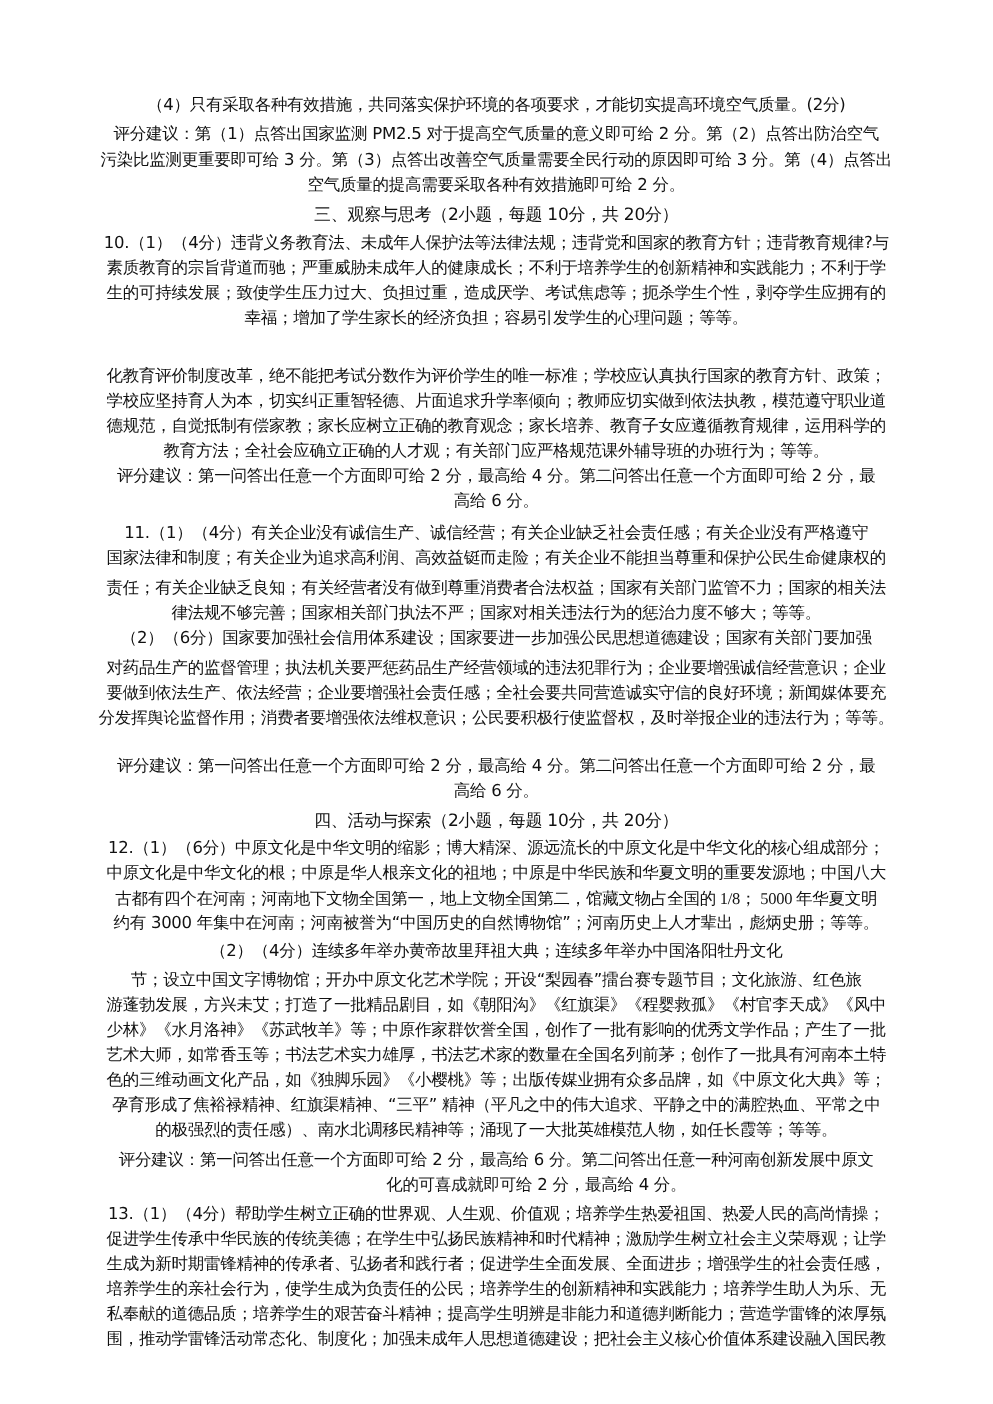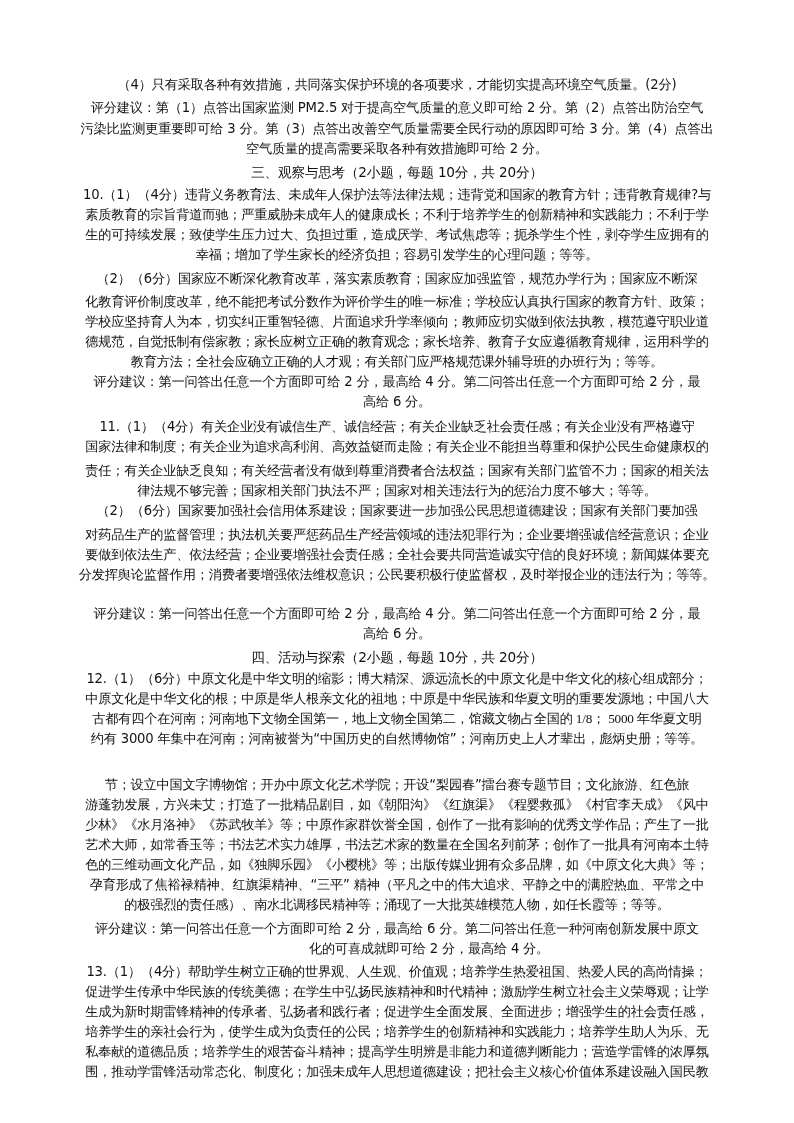--- a/index.html
+++ b/index.html
@@ -16,21 +16,20 @@
 <div class="page" id="page">
     <div class="ln" style="top: 76px;">（4）只有采取各种有效措施，共同落实保护环境的各项要求，才能切实提高环境空气质量。(2分)</div>
     <div class="ln" style="top: 99px;">评分建议：第（1）点答出国家监测 PM2.5 对于提高空气质量的意义即可给 2 分。第（2）点答出防治空气</div>
     <div class="ln" style="top: 120px;">污染比监测更重要即可给 3 分。第（3）点答出改善空气质量需要全民行动的原因即可给 3 分。第（4）点答出</div>
     <div class="ln" style="top: 140px;">空气质量的提高需要采取各种有效措施即可给 2 分。</div>
     <div class="ln h" style="top: 163px;">三、观察与思考（2小题，每题 10分，共 20分）</div>
     <div class="ln" style="top: 186px;">10.（1）（4分）违背义务教育法、未成年人保护法等法律法规；违背党和国家的教育方针；违背教育规律?与</div>
     <div class="ln" style="top: 206px;">素质教育的宗旨背道而驰；严重威胁未成年人的健康成长；不利于培养学生的创新精神和实践能力；不利于学</div>
     <div class="ln" style="top: 226px;">生的可持续发展；致使学生压力过大、负担过重，造成厌学、考试焦虑等；扼杀学生个性，剥夺学生应拥有的</div>
     <div class="ln" style="top: 246px;">幸福；增加了学生家长的经济负担；容易引发学生的心理问题；等等。</div>
-    <div class="ln" style="top: 270px;">（2）（6分）国家应不断深化教育改革，落实素质教育；国家应加强监管，规范办学行为；国家应不断深</div>
     <div class="ln" style="top: 293px;">化教育评价制度改革，绝不能把考试分数作为评价学生的唯一标准；学校应认真执行国家的教育方针、政策；</div>
     <div class="ln" style="top: 333px;">德规范，自觉抵制有偿家教；家长应树立正确的教育观念；家长培养、教育子女应遵循教育规律，运用科学的</div>
     <div class="ln" style="top: 313px;">学校应坚持育人为本，切实纠正重智轻德、片面追求升学率倾向；教师应切实做到依法执教，模范遵守职业道</div>
     <div class="ln" style="top: 353px;">教育方法；全社会应确立正确的人才观；有关部门应严格规范课外辅导班的办班行为；等等。</div>
     <div class="ln" style="top: 373px;">评分建议：第一问答出任意一个方面即可给 2 分，最高给 4 分。第二问答出任意一个方面即可给 2 分，最</div>
     <div class="ln" style="top: 393px;">高给 6 分。</div>
     <div class="ln" style="top: 418px;">11.（1）（4分）有关企业没有诚信生产、诚信经营；有关企业缺乏社会责任感；有关企业没有严格遵守</div>
     <div class="ln" style="top: 438px;">国家法律和制度；有关企业为追求高利润、高效益铤而走险；有关企业不能担当尊重和保护公民生命健康权的</div>
     <div class="ln" style="top: 462px;">责任；有关企业缺乏良知；有关经营者没有做到尊重消费者合法权益；国家有关部门监管不力；国家的相关法</div>
     <div class="ln" style="top: 482px;">律法规不够完善；国家相关部门执法不严；国家对相关违法行为的惩治力度不够大；等等。</div>
@@ -38,20 +37,21 @@
     <div class="ln" style="top: 526px;">对药品生产的监督管理；执法机关要严惩药品生产经营领域的违法犯罪行为；企业要增强诚信经营意识；企业</div>
     <div class="ln" style="top: 546px;">要做到依法生产、依法经营；企业要增强社会责任感；全社会要共同营造诚实守信的良好环境；新闻媒体要充</div>
     <div class="ln" style="top: 566px;">分发挥舆论监督作用；消费者要增强依法维权意识；公民要积极行使监督权，及时举报企业的违法行为；等等。</div>
     <div class="ln" style="top: 605px;">评分建议：第一问答出任意一个方面即可给 2 分，最高给 4 分。第二问答出任意一个方面即可给 2 分，最</div>
     <div class="ln" style="top: 625px;">高给 6 分。</div>
     <div class="ln h" style="top: 648px;">四、活动与探索（2小题，每题 10分，共 20分）</div>
     <div class="ln" style="top: 670px;">12.（1）（6分）中原文化是中华文明的缩影；博大精深、源远流长的中原文化是中华文化的核心组成部分；</div>
     <div class="ln" style="top: 690px;">中原文化是中华文化的根；中原是华人根亲文化的祖地；中原是中华民族和华夏文明的重要发源地；中国八大</div>
     <div class="ln" style="top: 710px; font-family: Liberation Serif, serif;">古都有四个在河南；河南地下文物全国第一，地上文物全国第二，馆藏文物占全国的 1/8； 5000 年华夏文明</div>
     <div class="ln" style="top: 730px;">约有 3000 年集中在河南；河南被誉为“中国历史的自然博物馆”；河南历史上人才辈出，彪炳史册；等等。</div>
+    <div class="ln" style="top: 753px;">（2）（4分）连续多年举办黄帝故里拜祖大典；连续多年举办中国洛阳牡丹文化</div>
     <div class="ln" style="top: 776px;">节；设立中国文字博物馆；开办中原文化艺术学院；开设“梨园春”擂台赛专题节目；文化旅游、红色旅</div>
     <div class="ln" style="top: 796px;">游蓬勃发展，方兴未艾；打造了一批精品剧目，如《朝阳沟》《红旗渠》《程婴救孤》《村官李天成》《风中</div>
     <div class="ln" style="top: 816px;">少林》《水月洛神》《苏武牧羊》等；中原作家群饮誉全国，创作了一批有影响的优秀文学作品；产生了一批</div>
     <div class="ln" style="top: 856px;">色的三维动画文化产品，如《独脚乐园》《小樱桃》等；出版传媒业拥有众多品牌，如《中原文化大典》等；</div>
     <div class="ln" style="top: 836px;">艺术大师，如常香玉等；书法艺术实力雄厚，书法艺术家的数量在全国名列前茅；创作了一批具有河南本土特</div>
     <div class="ln" style="top: 876px;">孕育形成了焦裕禄精神、红旗渠精神、“三平” 精神（平凡之中的伟大追求、平静之中的满腔热血、平常之中</div>
     <div class="ln" style="top: 896px;">的极强烈的责任感）、南水北调移民精神等；涌现了一大批英雄模范人物，如任长霞等；等等。</div>
     <div class="ln" style="top: 920px;">评分建议：第一问答出任意一个方面即可给 2 分，最高给 6 分。第二问答出任意一种河南创新发展中原文</div>
     <div class="ln" style="top: 940px; margin-left: 32px;">化的可喜成就即可给 2 分，最高给 4 分。</div>
     <div class="ln" style="top: 963px;">13.（1）（4分）帮助学生树立正确的世界观、人生观、价值观；培养学生热爱祖国、热爱人民的高尚情操；</div>

